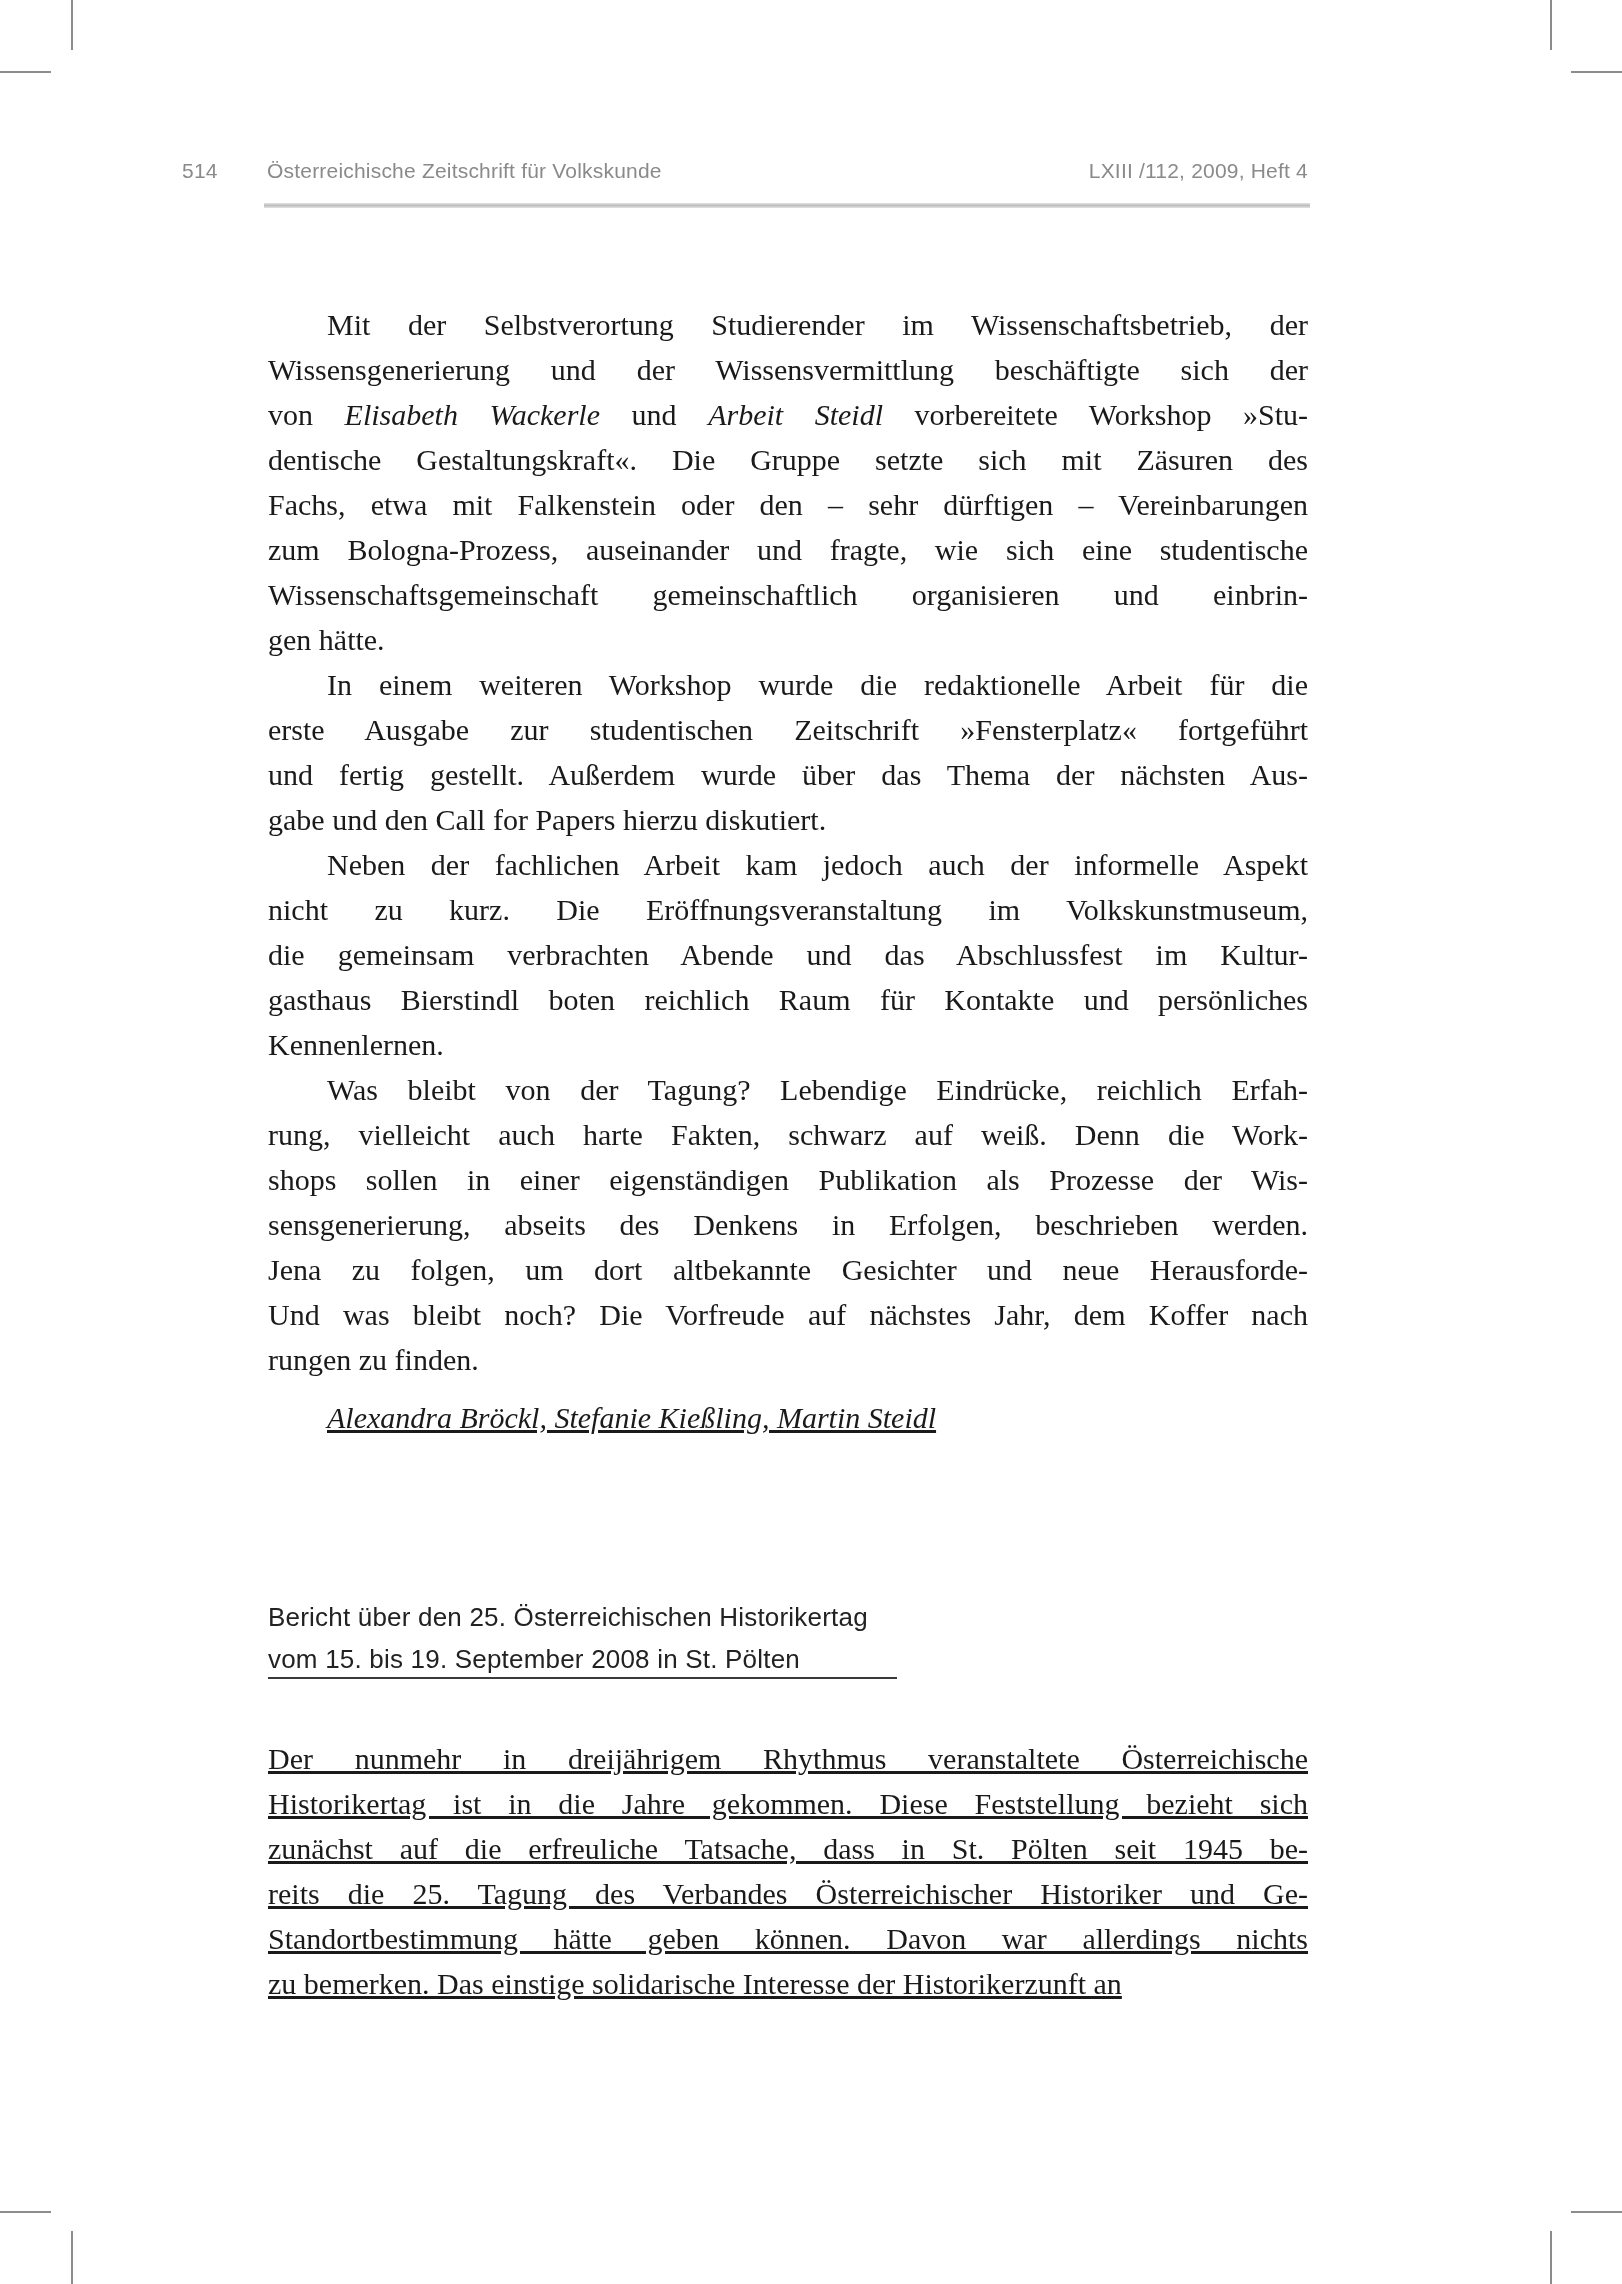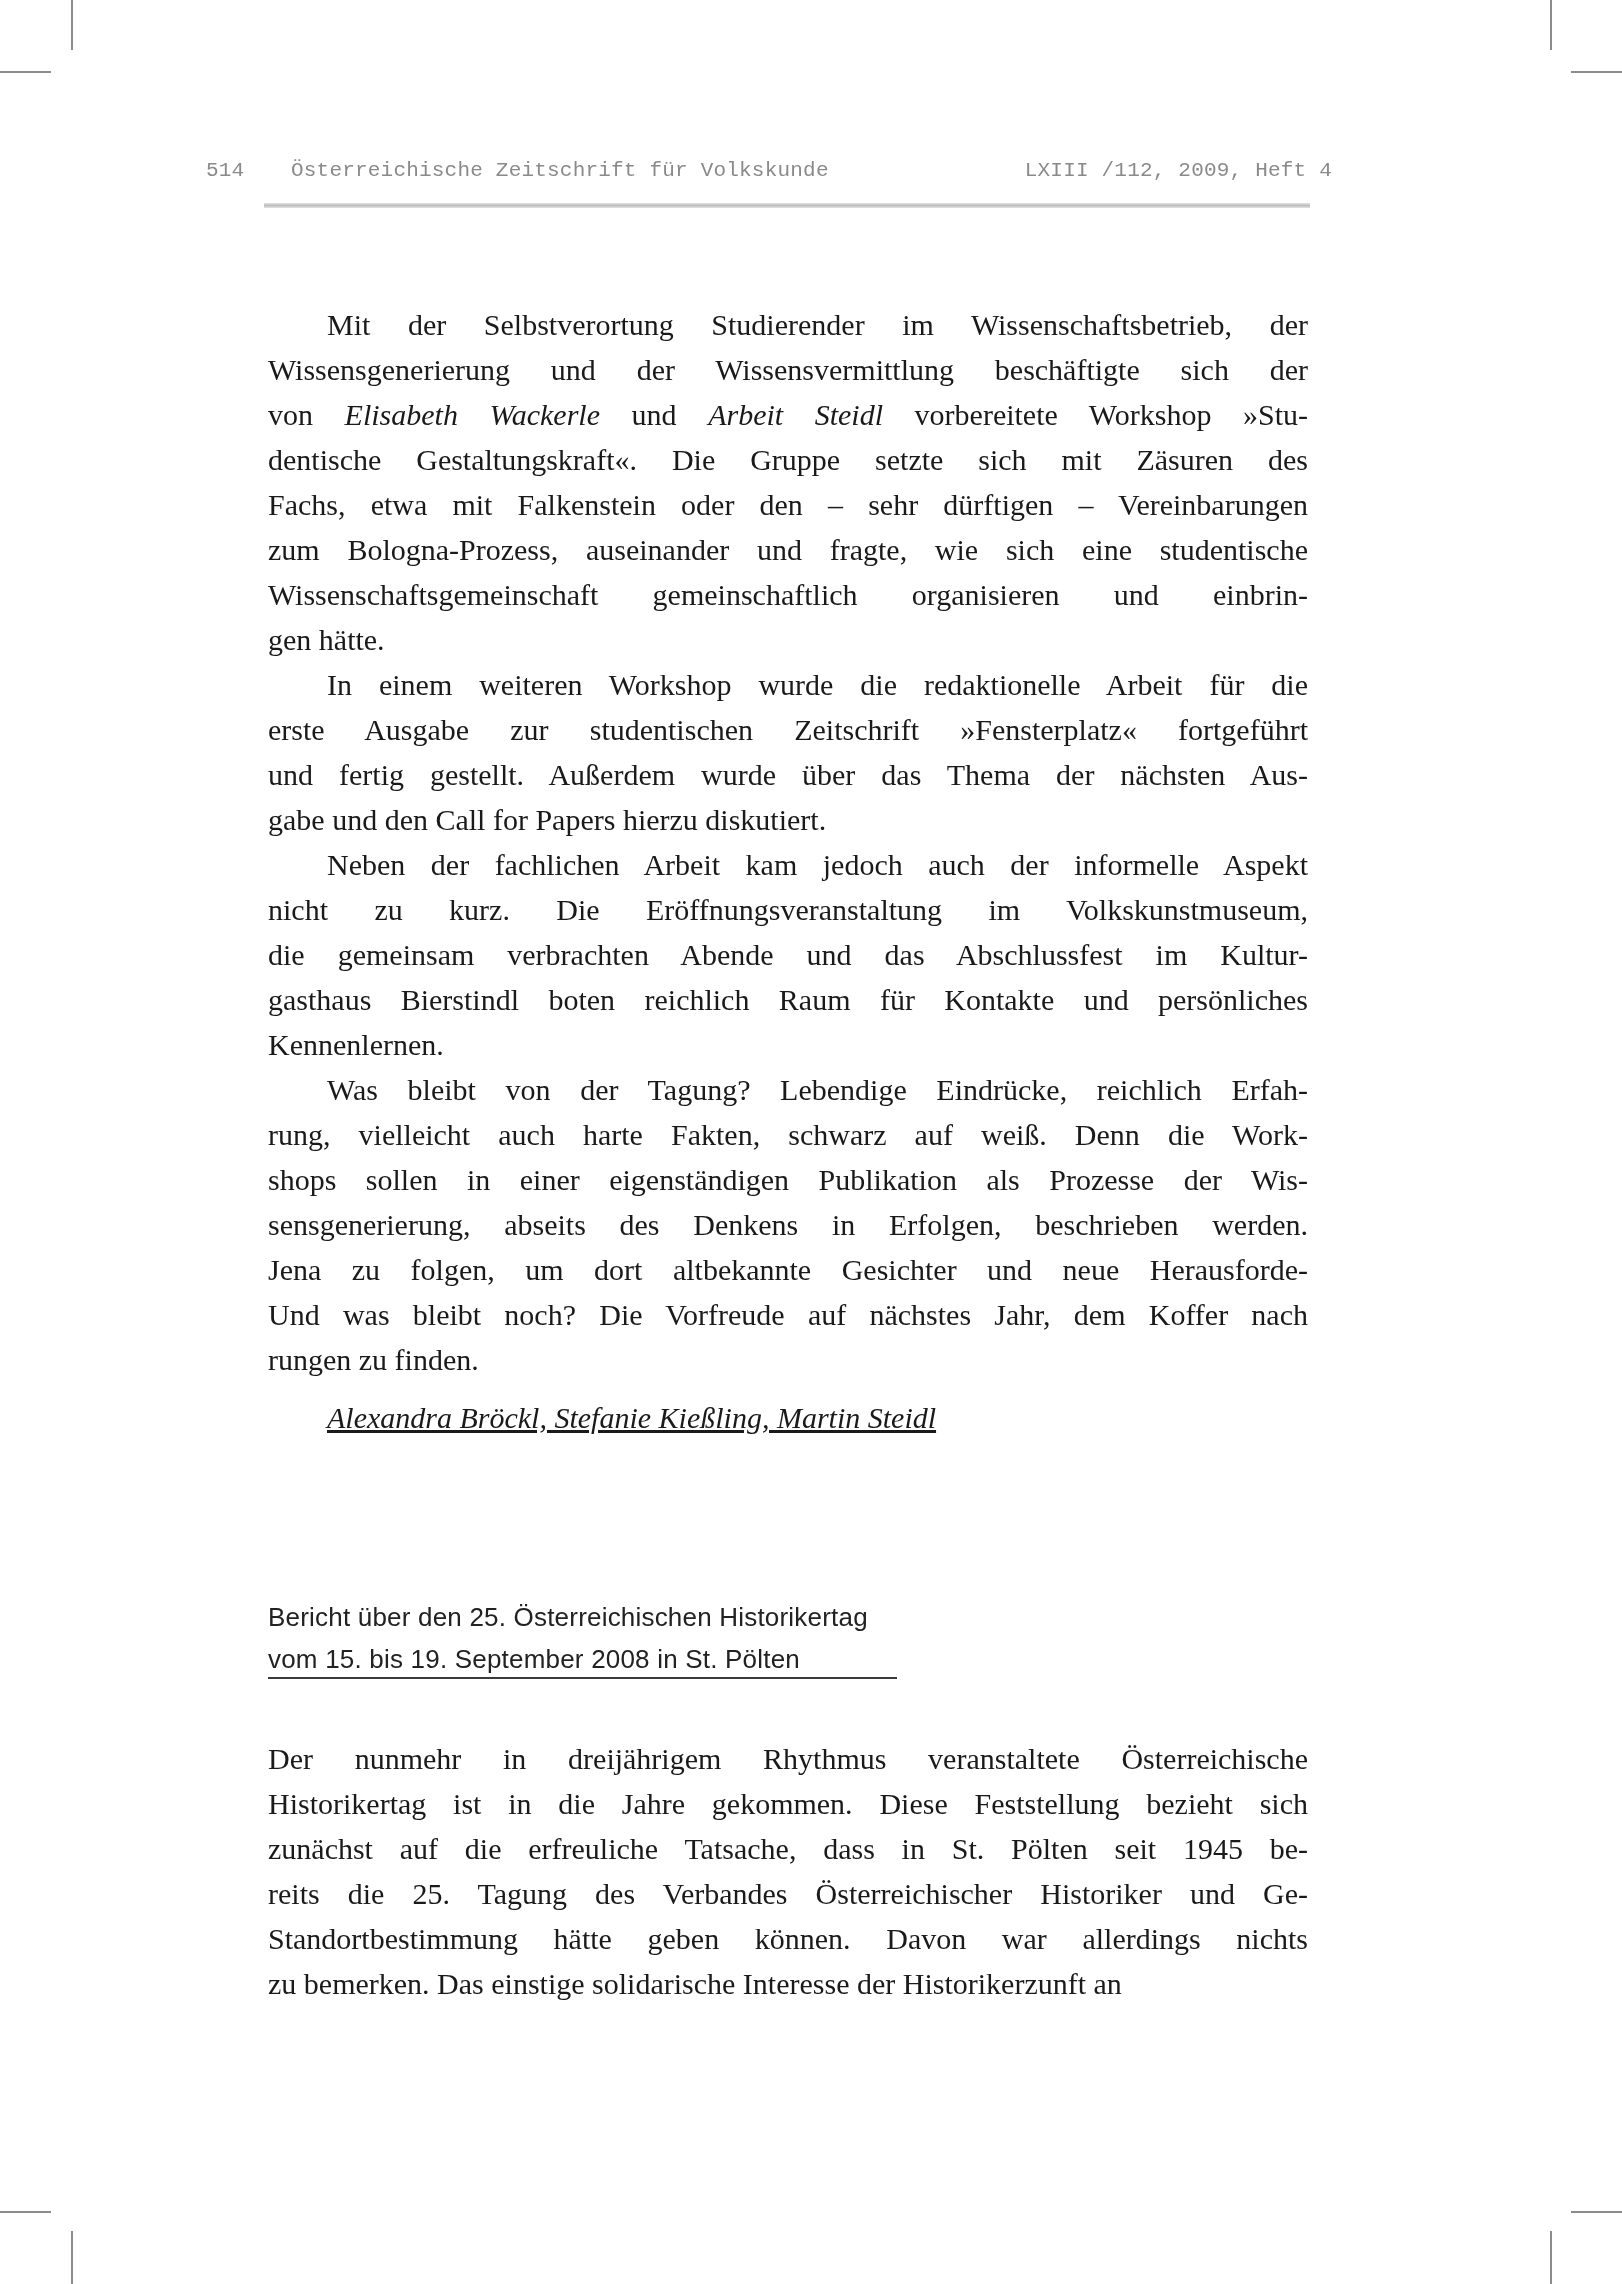--- a/index.html
+++ b/index.html
@@ -4,22 +4,22 @@
   <style>
     html, body { margin: 0; padding: 0; background: #ffffff; }
     body { width: 1622px; height: 2284px; position: relative; overflow: hidden; }
 
     .crop { position: absolute; background: #8c8c8c; }
     .crop.v { width: 2.4px; }
     .crop.h { height: 2.4px; }
 
     .running-head {
       position: absolute; left: 182px; top: 159px; width: 1126px; height: 32px;
-      font-family: Liberation Mono, monospace; font-size: 21px; font-weight: 300;
-      color: #8a8a8a; letter-spacing: 0.2px; margin-left: 24px;
+      font-family: Liberation Sans, sans-serif; font-size: 21px; font-weight: 300;
+      color: #8a8a8a; letter-spacing: 0.2px;
     }
     .running-head .page-no { position: absolute; left: 0; top: 0; }
     .running-head .journal { position: absolute; left: 85px; top: 0; }
     .running-head .issue { position: absolute; right: 0; top: 0; }
     .head-rule {
       position: absolute; left: 264px; top: 203px; width: 1046px; height: 4.9px;
       background: linear-gradient(#e4e4e4, #bdbdbd 50%, #e4e4e4);
     }
 
     .textblock {
@@ -97,21 +97,21 @@
   </div>
 
 <div class="authors">Alexandra Bröckl, Stefanie Kießling, Martin Steidl</div>
 
 <div class="section-heading">
   <div>Bericht über den 25. Österreichischen Historikertag</div>
   <div>vom 15. bis 19. September 2008 in St. Pölten</div>
 </div>
 <div class="heading-rule"></div>
 
-<div class="textblock" id="report2-body" style="top:1736px;">
+<div class="textblock" id="report2-body" style="top:1736px;text-decoration:underline;">
     <div class="line">Der nunmehr in dreijährigem Rhythmus veranstaltete Österreichische</div>
     <div class="line">Historikertag ist in die Jahre gekommen. Diese Feststellung bezieht sich</div>
     <div class="line">zunächst auf die erfreuliche Tatsache, dass in St. Pölten  seit 1945 be-</div>
     <div class="line">reits die 25. Tagung des Verbandes Österreichischer Historiker und Ge-</div>
     <div class="line">Standortbestimmung hätte geben können. Davon war allerdings nichts</div>
     <div class="line last">zu bemerken. Das einstige solidarische Interesse der Historikerzunft an</div>
   </div>
 
 
 </body></html>

